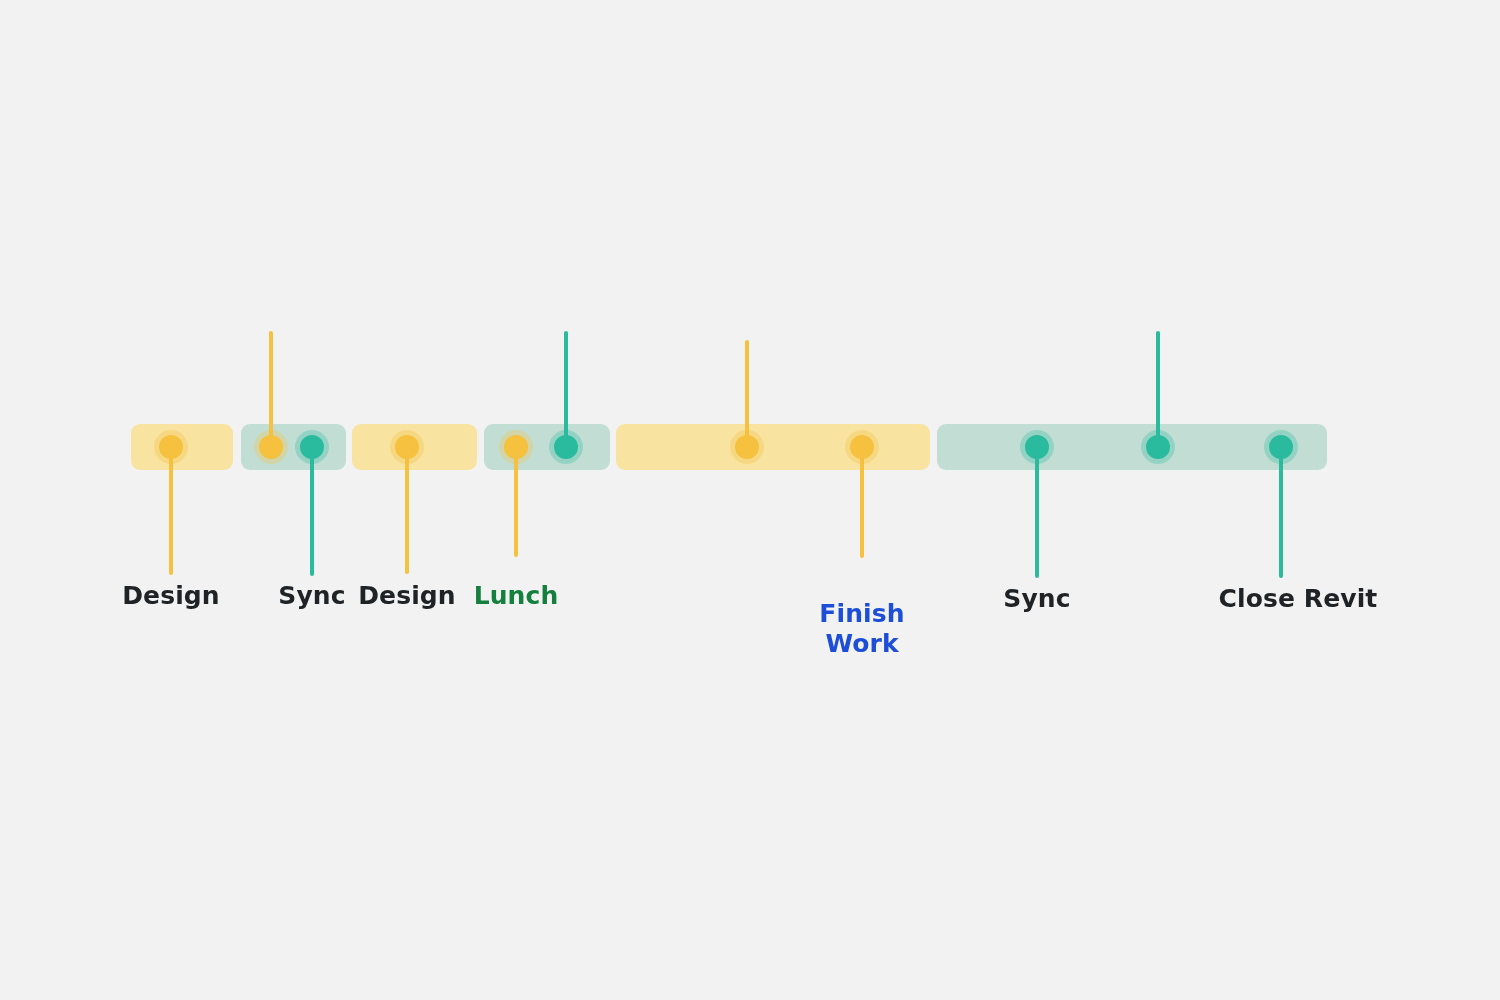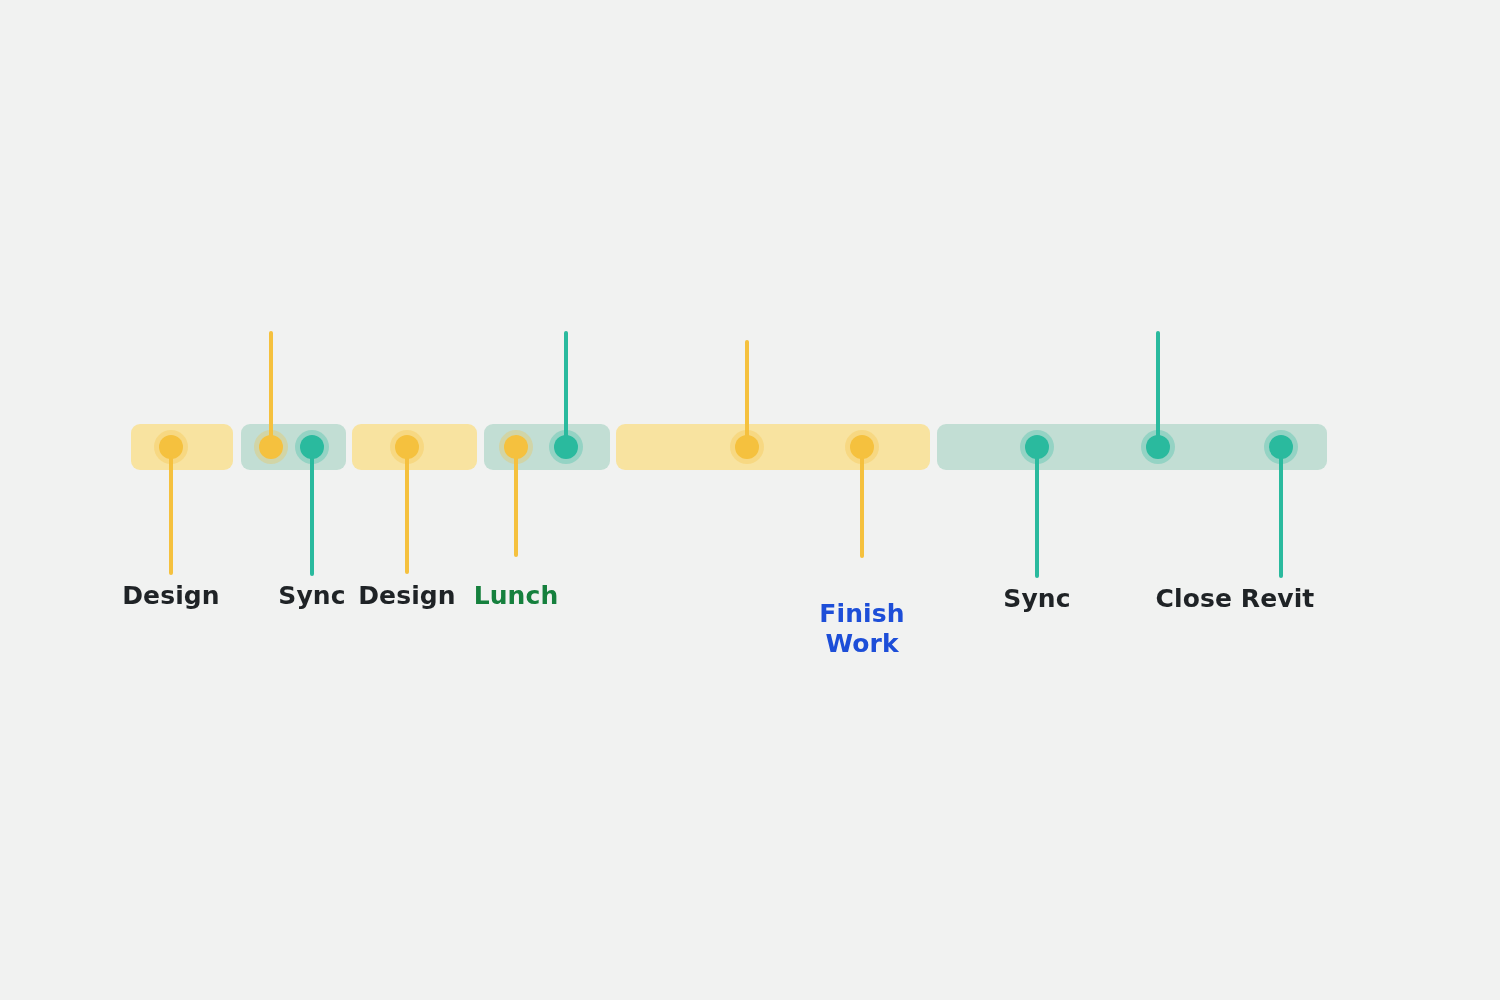--- a/index.html
+++ b/index.html
@@ -110,15 +110,15 @@
     </div>
     <div class="marker">
       <div class="stem" style="background: rgb(42, 186, 158); left: 1156px; top: 331px; height: 116px;"></div>
       <div class="halo" style="background: rgb(42, 186, 158); left: 1141px; top: 430px;"></div>
       <div class="dot" style="background: rgb(42, 186, 158); left: 1146px; top: 435px;"></div>
     </div>
     <div class="marker">
       <div class="stem" style="background: rgb(42, 186, 158); left: 1279px; top: 447px; height: 131px;"></div>
       <div class="halo" style="background: rgb(42, 186, 158); left: 1264px; top: 430px;"></div>
       <div class="dot" style="background: rgb(42, 186, 158); left: 1269px; top: 435px;"></div>
-      <div class="label" style="color: rgb(31, 35, 38); width: 280px; left: 1095px; top: 584px;">Close Revit</div>
+      <div class="label" style="color: rgb(31, 35, 38); width: 280px; left: 1158px; top: 584px;">Close Revit</div>
     </div>
   </div>
 
 </body></html>

